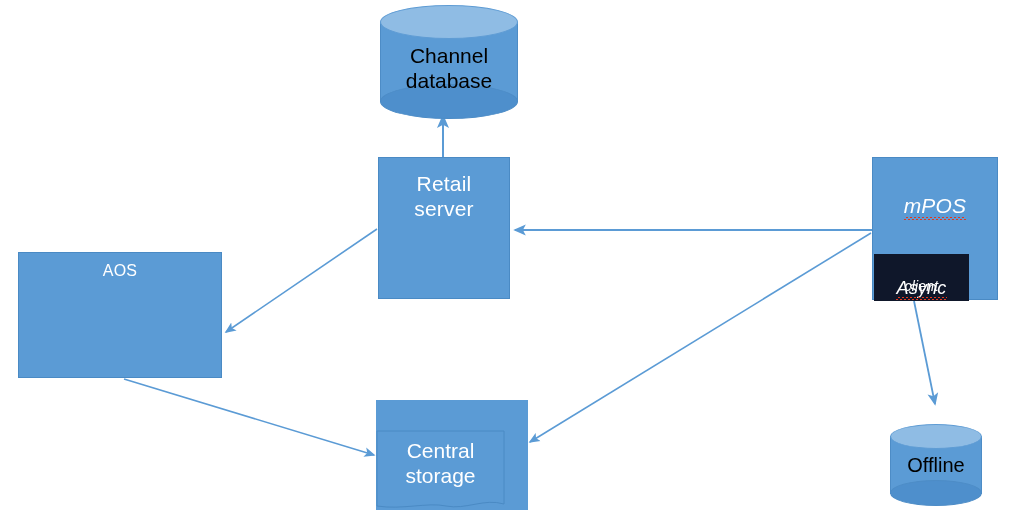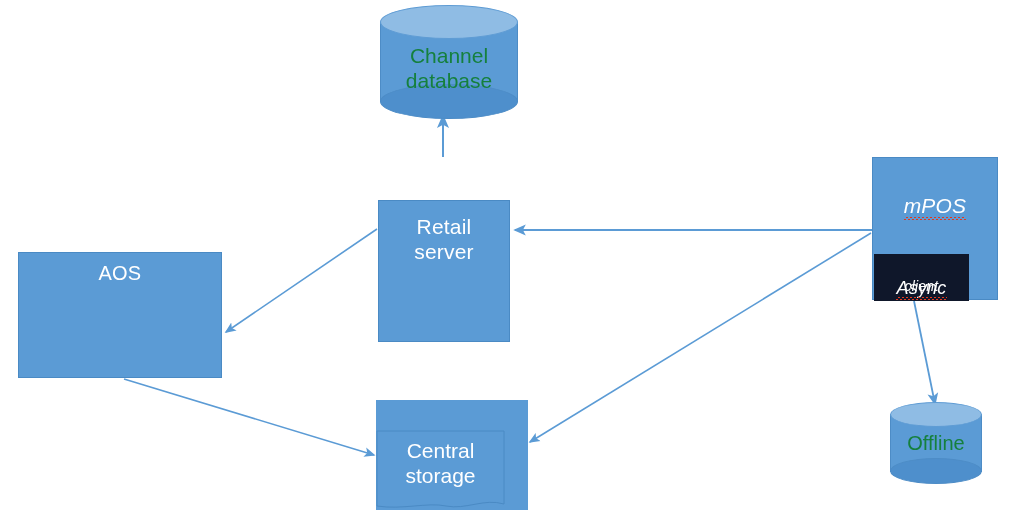--- a/index.html
+++ b/index.html
@@ -72,21 +72,21 @@
     border-radius: 50%;
     background: #4E8FCC;
     border: 1px solid #4D8CC6;
     box-sizing: border-box;
   }
   .cyl .cyl-label {
     position: absolute;
     left: 0;
     right: 0;
     text-align: center;
-    color: #15803d;
+    color: #000000;
     white-space: pre-line;
     line-height: 1.18;
   }
   
   .stack {
     position: absolute;
   }
   .doc {
     position: absolute;
     background: #5B9BD5;
@@ -148,27 +148,27 @@
   </svg>
 
   <div class="cyl node" style="left:380px; top:5px; width:138px; height:110px;">
     <div class="body" style="top:17px; height:80px;"></div>
     <div class="bottom" style="top:79px; height:35px;"></div>
     <div class="top" style="top:0px; height:34px;"></div>
     <div class="cyl-label" style="top:39px; font-size:21px;">Channel
 database</div>
   </div>
 
-  <div class="node rect-node" style="left:378px; top:157px; width:132px; height:142px;margin-top:43px;">
+  <div class="node rect-node" style="left:378px; top:157px; width:132px; height:142px;">
     <div class="node-label" style="top:14px; font-size:21px;">Retail
 server</div>
   </div>
 
   <div class="node rect-node" style="left:18px; top:252px; width:204px; height:126px;">
-    <div class="node-label" style="top:9px; font-size:20px;text-align:center;">AOS</div>
+    <div class="node-label" style="top:9px; font-size:16px;text-align:center;">AOS</div>
   </div>
 
   <div class="stack node" style="left:376px; top:400px; width:152px; height:110px;">
 
     <svg class="doc" style="left:0; top:0;" width="152" height="110" viewBox="0 0 152 110">
       <path d="M20,5 L148,5 L148,78 C128,72 110,84 90,80 C72,76 46,84 20,80 Z" fill="#5B9BD5" stroke="#4A8AC4" stroke-width="1"></path>
     </svg>
 
     <svg class="doc" style="left:0; top:0;" width="152" height="110" viewBox="0 0 152 110">
       <path d="M10,18 L138,18 L138,91 C118,85 100,97 80,93 C62,89 36,97 10,93 Z" fill="#5B9BD5" stroke="#4A8AC4" stroke-width="1"></path>
@@ -187,20 +187,20 @@
     </div>
 
     <div class="subbox" style="left:1px; top:96px; width:95px; height:47px;">
       <div class="node-label" style="top:3px; font-size:18px;">
         <span class="spell">Async</span>
       </div>
       <div class="node-label" style="top:24px; font-size:14px;">client</div>
     </div>
   </div>
 
-  <div class="cyl node" style="left:890px; top:402px; width:92px; height:82px;">
+  <div class="cyl node" style="left:890px; top:424px; width:92px; height:82px;">
     <div class="body" style="top:12px; height:58px;"></div>
     <div class="bottom" style="top:56px; height:26px;"></div>
     <div class="top" style="top:0px; height:25px;"></div>
     <div class="cyl-label" style="top:30px; font-size:20px;">Offline</div>
   </div>
 
 </div>
 
 </body></html>

